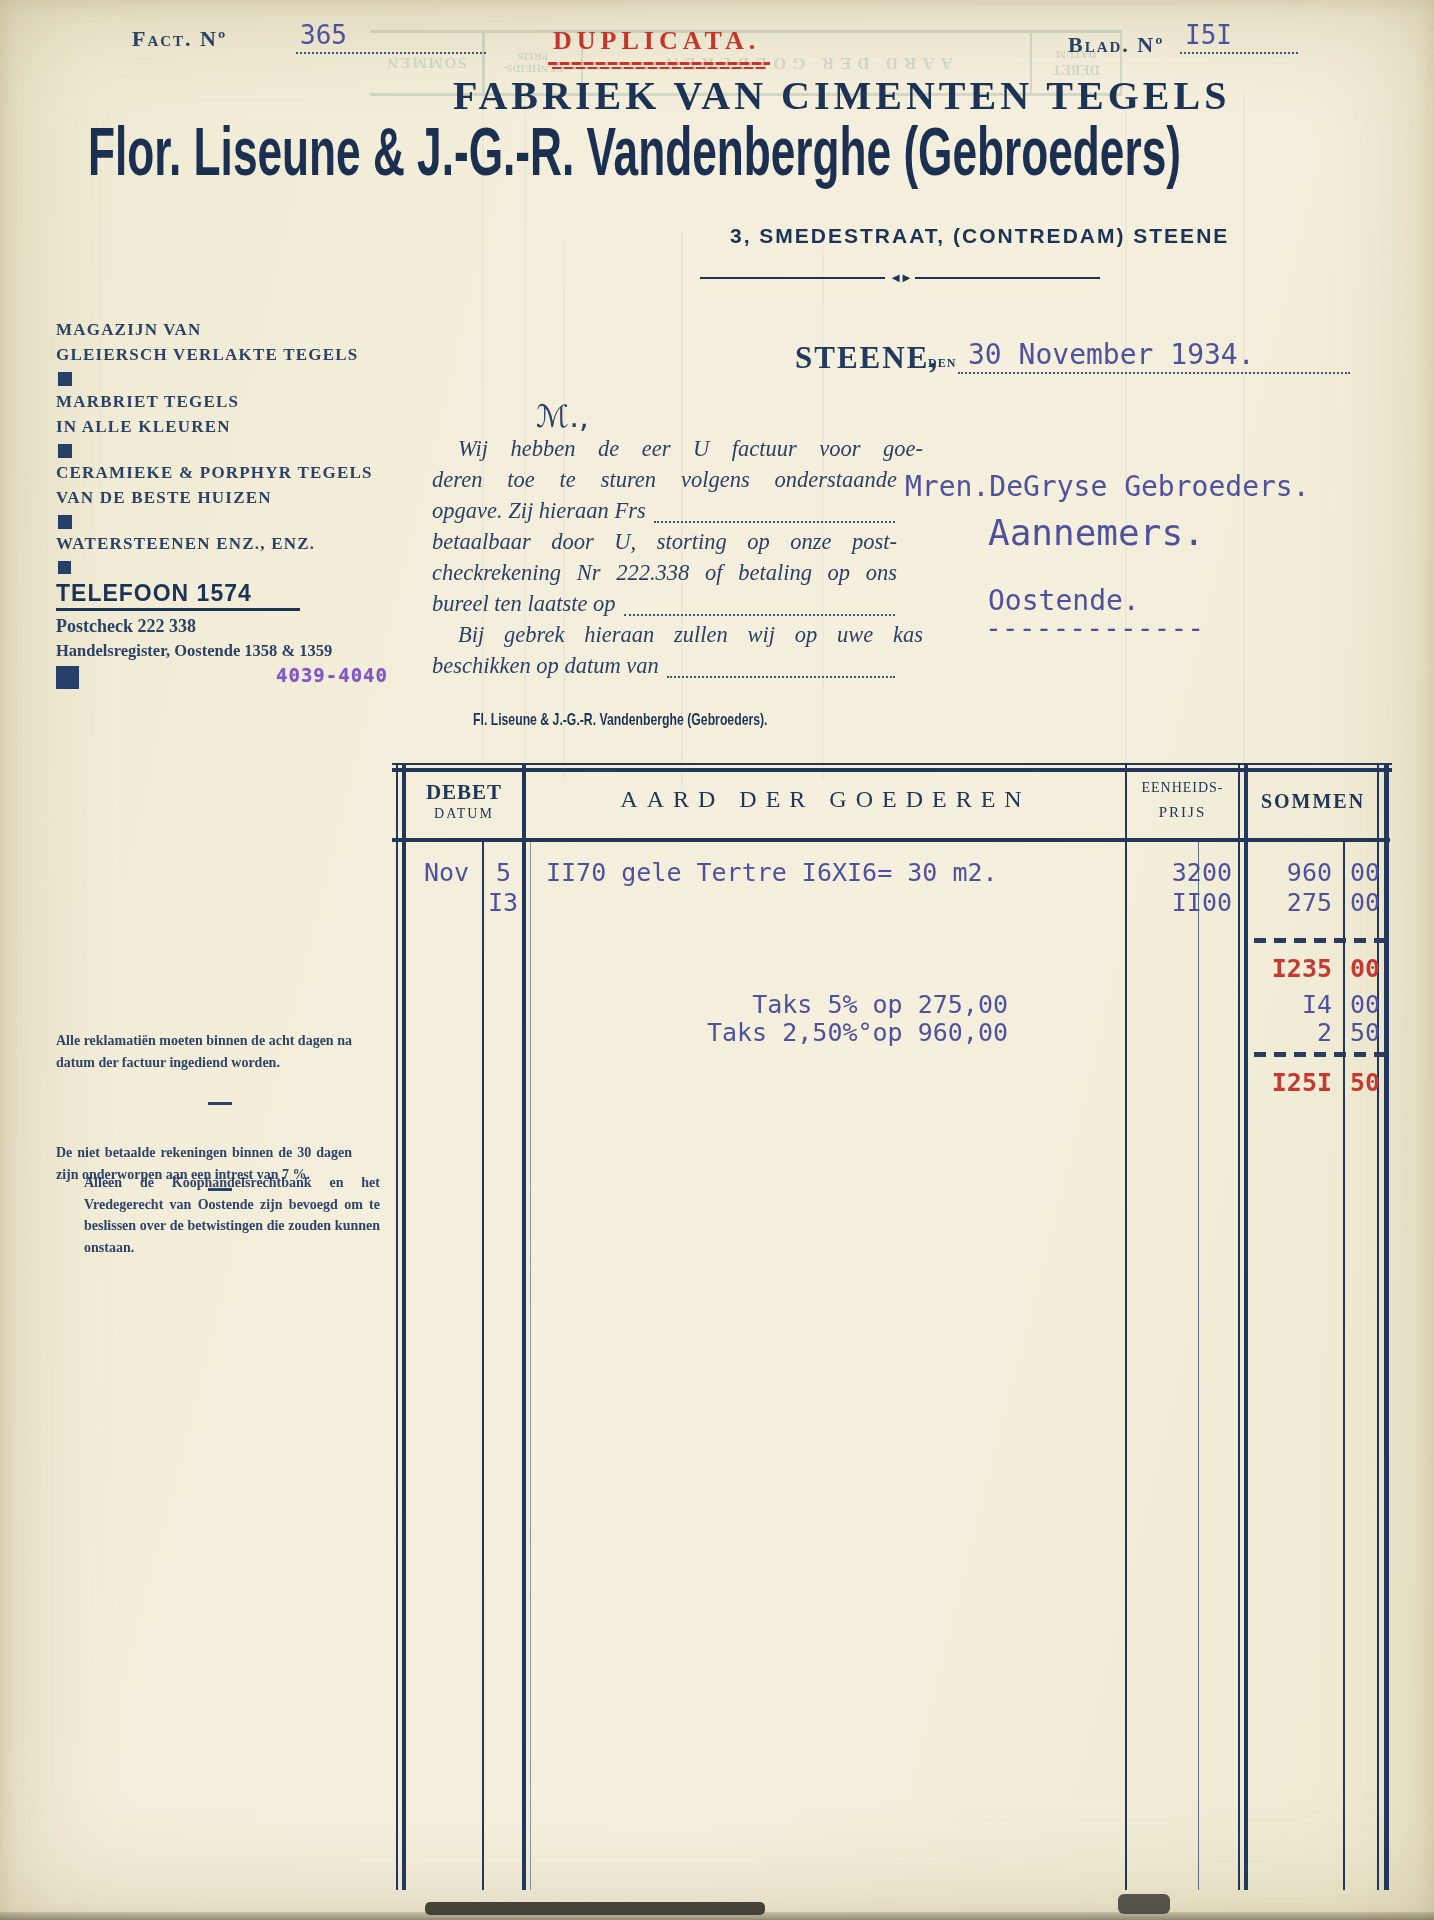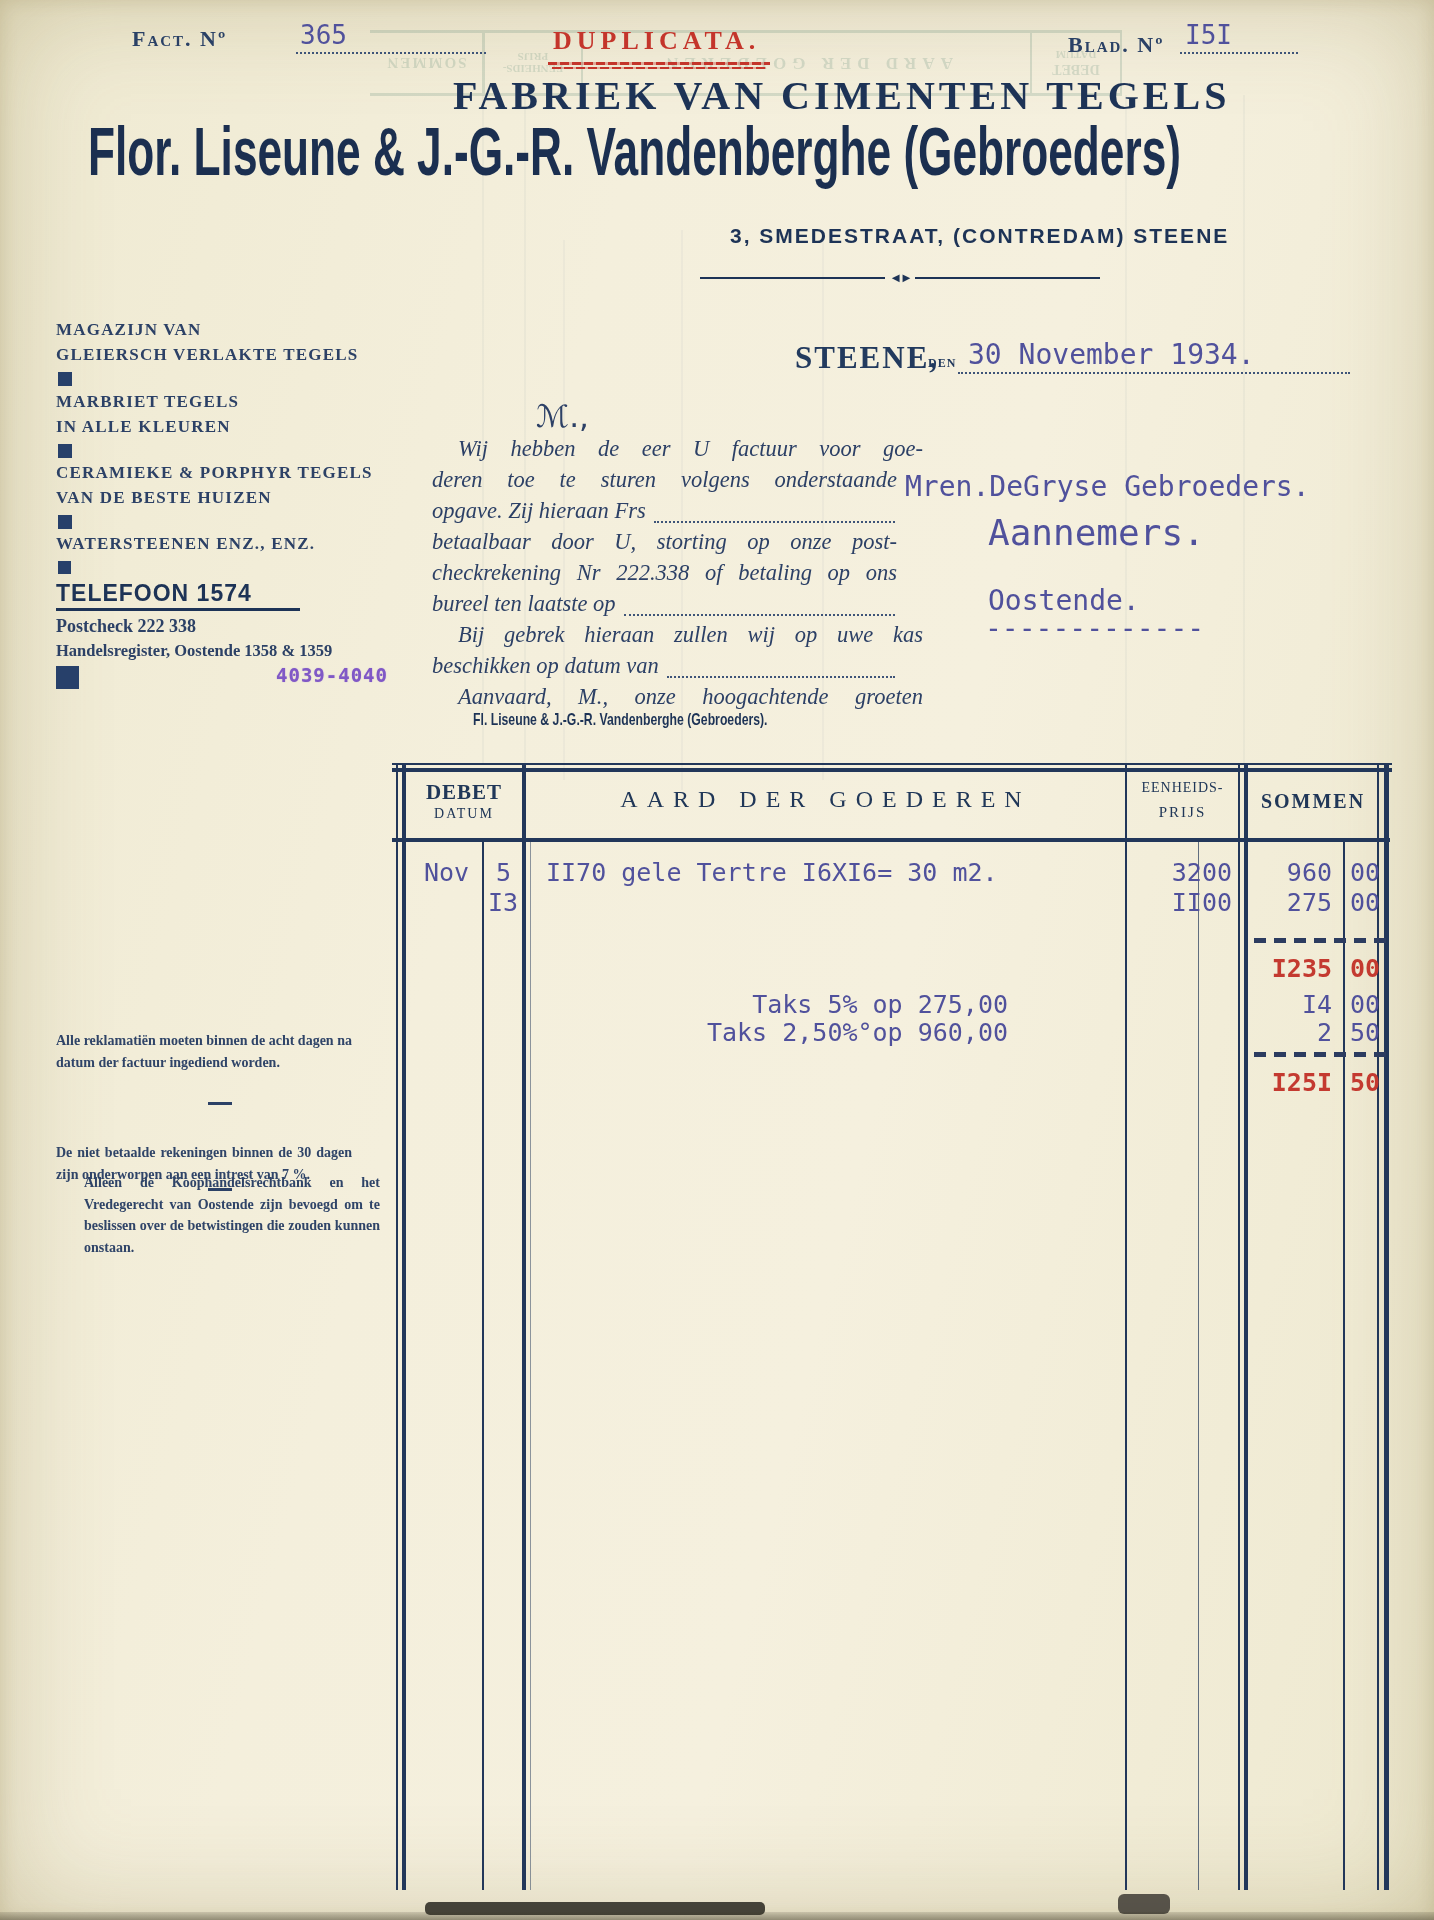--- a/index.html
+++ b/index.html
@@ -128,21 +128,20 @@
     <div class="lline j">checkrekening Nr 222.338 of betaling op ons</div>
     <div class="lline dfl">
         <span>bureel ten laatste op</span>
         <span class="dotfill"></span>
       </div>
     <div class="lline j ind">Bij gebrek hieraan zullen wij op uwe kas</div>
     <div class="lline dfl">
         <span>beschikken op datum van</span>
         <span class="dotfill"></span>
       </div>
-    <div class="lline j ind">Aanvaard, M., onze hoogachtende groeten</div>
   </div>
 
   <div class="abs" style="left:473px;top:710px;font-size:17px;font-weight:bold;color:#1d3356;white-space:nowrap;transform:scaleX(0.72);transform-origin:left center;font-family:'Liberation Sans',sans-serif;">Fl. Liseune &amp; J.-G.-R. Vandenberghe (Gebroeders).</div>
 
   <div class="hline" style="left:392px;top:763px;width:1000px;height:1.5px;"></div>
   <div class="hline" style="left:392px;top:768px;width:1000px;height:4px;"></div>
 
   <div class="hline" style="left:392px;top:838px;width:998px;height:4px;"></div>
 
   <div class="vline" style="left:396px;top:763px;width:1.5px;height:1127px;"></div>

